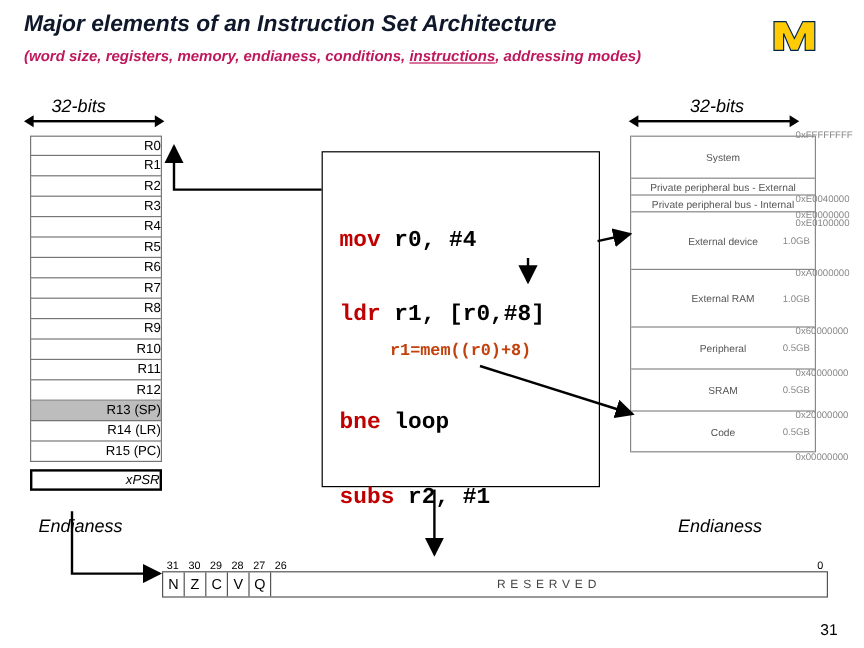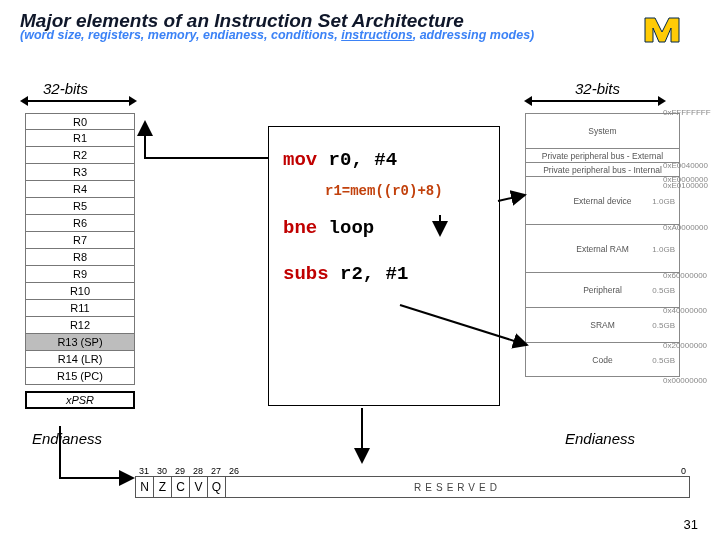--- a/index.html
+++ b/index.html
@@ -9,23 +9,23 @@
     background: #fff;
     position: relative;
     overflow: hidden;
   }
   .title {
     position: absolute; left: 20px; top: 10px;
     font-size: 19px; font-weight: bold; font-style: italic;
     color: #0f172a;
   }
   .subtitle {
-    position: absolute; left: 20px; top: 28px;
+    position: absolute; left: 20px; top: 40px;
     font-size: 12.5px; font-weight: bold; font-style: italic;
-    color: #3b82f6;
+    color: #be185d;
     text-align: right;
   }
   .subtitle .ul { text-decoration: underline; }
   .logo {
     position: absolute; right: 20px; top: 10px;
     width: 60px; height: 40px;
   }
   .logo svg { width: 100%; height: 100%; }
 
   
@@ -49,21 +49,21 @@
     border-bottom: 5px solid transparent;
   }
   .arrow-bar::before { left: -6px; border-right: 8px solid #000; }
   .arrow-bar::after { right: -6px; border-left: 8px solid #000; }
   .ab-left { left: 26px; top: 100px; width: 105px; }
   .ab-right { left: 530px; top: 100px; width: 130px; }
 
   
   .regtable {
     position: absolute; left: 25px; top: 113px; width: 110px;
-    font-family: Arial, sans-serif; font-size: 11px; text-align: center;
+    font-family: Arial, sans-serif; font-size: 11px; text-align: right;
   }
   .regtable .row {
     border: 1px solid #777; border-top: none;
     height: 17px; line-height: 16px;
   }
   .regtable .row:first-child { border-top: 1px solid #777; }
   .regtable .shade { background: #bdbdbd; }
   .regtable .xpsr {
     margin-top: 6px; border: 2px solid #000;
     height: 18px; line-height: 15px; font-style: italic;
@@ -79,21 +79,21 @@
 
   
   .codebox {
     position: absolute; left: 268px; top: 126px;
     width: 232px; height: 280px;
     border: 1px solid #000;
     padding: 22px 14px 10px 14px;
     font-family: "Courier New", monospace;
     font-size: 19px; font-weight: bold;
   }
-  .codebox .line { margin-bottom: 24px; white-space: pre; }
+  .codebox .line { margin-bottom: 24px; white-space: pre; margin-top: 40px; }
   .codebox .kw { color: #c00000; }
   .codebox .annot {
     font-size: 14px; font-weight: bold; color: #c2410c;
     margin: -12px 0 18px 42px;
   }
 
   
   .memmap {
     position: absolute; left: 525px; top: 113px;
     width: 185px; font-family: Arial, sans-serif;
@@ -186,20 +186,21 @@
   <div class="row shade">R13 (SP)</div>
   <div class="row">R14 (LR)</div>
   <div class="row">R15 (PC)</div>
   <div class="xpsr">xPSR</div>
 </div>
 <div class="endianess-l">Endianess</div>
 <div class="endianess-r">Endianess</div>
 
 <div class="codebox">
   <div class="line"><span class="kw">mov</span><span> r0, #4</span></div>
+  <div class="line"><span class="kw">ldr</span><span> r1, [r0,#8]</span></div>
   <div class="annot">r1=mem((r0)+8)</div>
   <div class="line"><span class="kw">bne</span><span> loop</span></div>
   <div class="line"><span class="kw">subs</span><span> r2, #1</span></div>
 </div>
 
 <div class="memmap">
   <div class="box" id="memmap-box">
       <div class="seg" style="height: 35px;">System</div>
       <div class="seg" style="height: 14px;">Private peripheral bus - External</div>
       <div class="seg" style="height: 14px;">Private peripheral bus - Internal</div>

